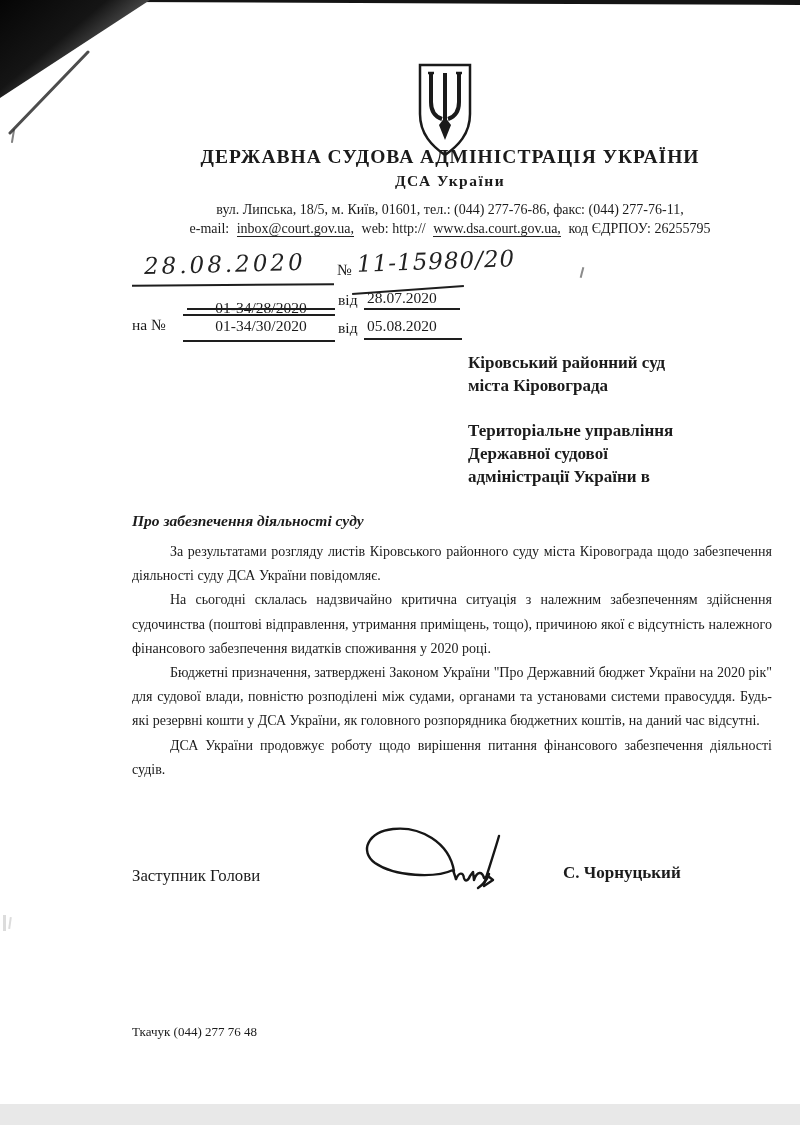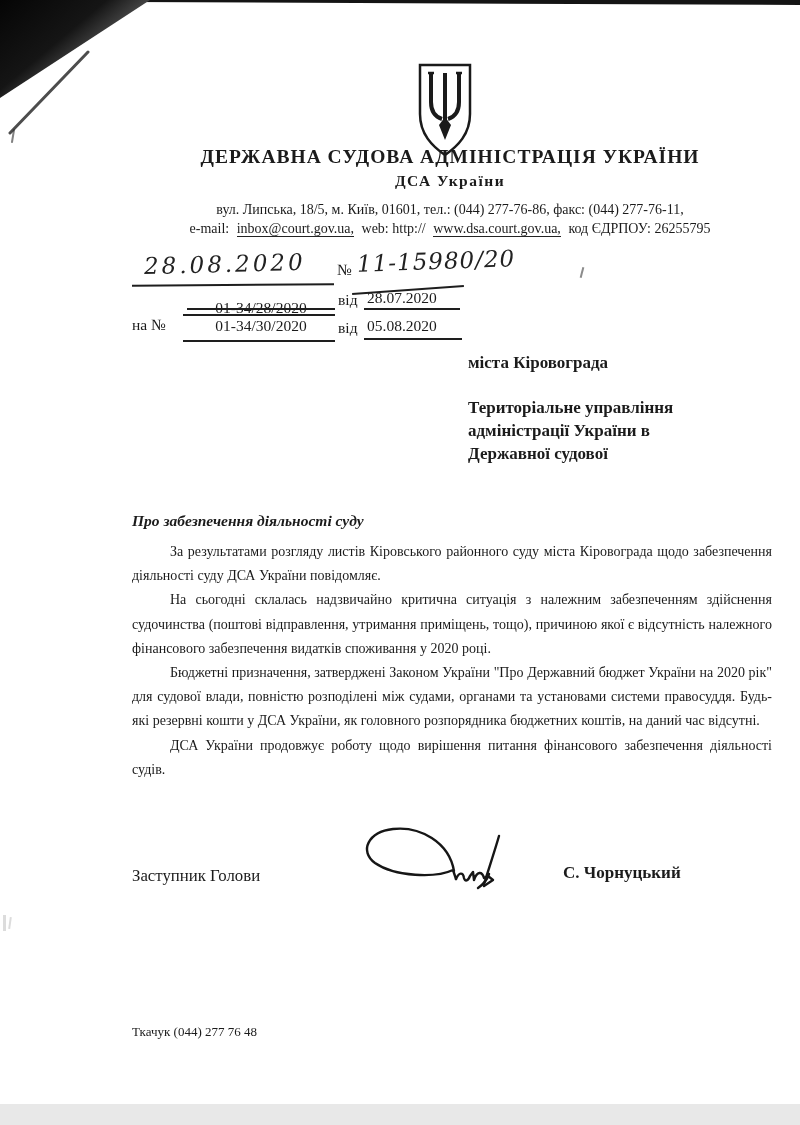--- a/index.html
+++ b/index.html
@@ -129,26 +129,27 @@
   <div class="rline" style="left:364px;top:308px;width:96px;height:1.5px;"></div>
 
   <div class="ref-val ref-num" style="left:188px;top:317px;">01-34/30/2020</div>
   <div class="rline" style="left:183px;top:340px;width:152px;height:1.5px;"></div>
   <div class="ref-label" style="left:338px;top:319px;">від</div>
   <div class="ref-val" style="left:367px;top:317px;">05.08.2020</div>
   <div class="rline" style="left:364px;top:338px;width:98px;height:1.5px;"></div>
 
   <div class="recipients">
     <div class="rec-group">
+      <div class="rec-line">Кіровський районний суд</div>
       <div class="rec-line">міста Кіровограда</div>
     </div>
     <div class="rec-group">
       <div class="rec-line">Територіальне управління</div>
+      <div class="rec-line">Державної судової</div>
       <div class="rec-line">адміністрації України в</div>
-      <div class="rec-line">Державної судової</div>
     </div>
   </div>
 
   <div class="subject">Про забезпечення діяльності суду</div>
 
   <div class="body-text">
     <p>За результатами розгляду листів Кіровського районного суду міста Кіровограда щодо забезпечення діяльності суду ДСА України повідомляє.</p>
     <p>На сьогодні склалась надзвичайно критична ситуація з належним забезпеченням здійснення судочинства (поштові відправлення, утримання приміщень, тощо), причиною якої є відсутність належного фінансового забезпечення видатків споживання у 2020 році.</p>
     <p>Бюджетні призначення, затверджені Законом України "Про Державний бюджет України на 2020 рік" для судової влади, повністю розподілені між судами, органами та установами системи правосуддя. Будь-які резервні кошти у ДСА України, як головного розпорядника бюджетних коштів, на даний час відсутні.</p>
     <p>ДСА України продовжує роботу щодо вирішення питання фінансового забезпечення діяльності судів.</p>

